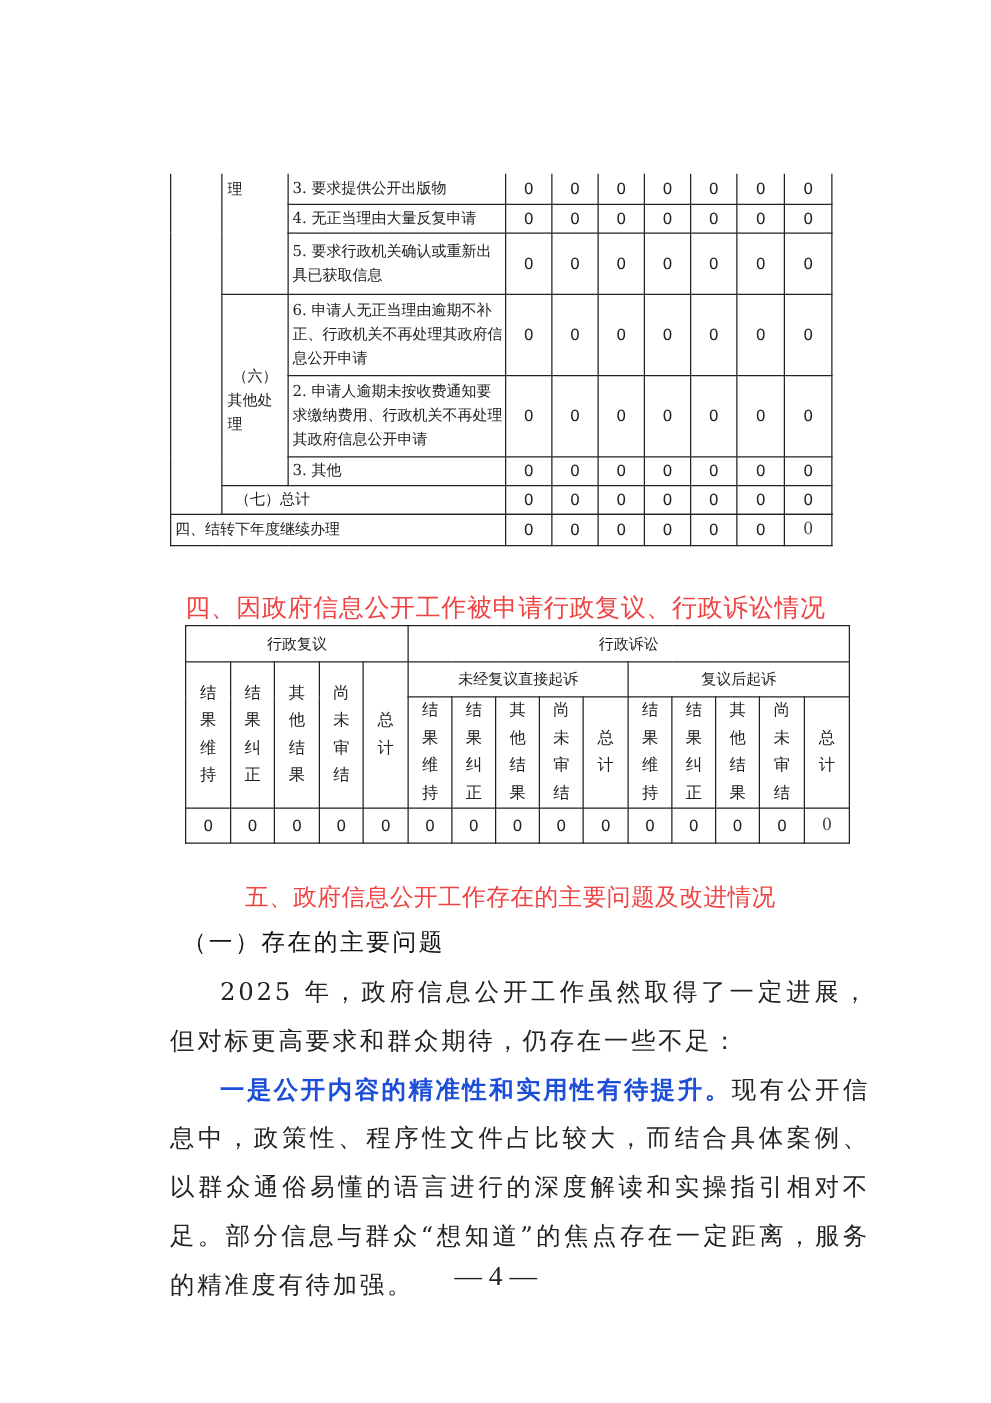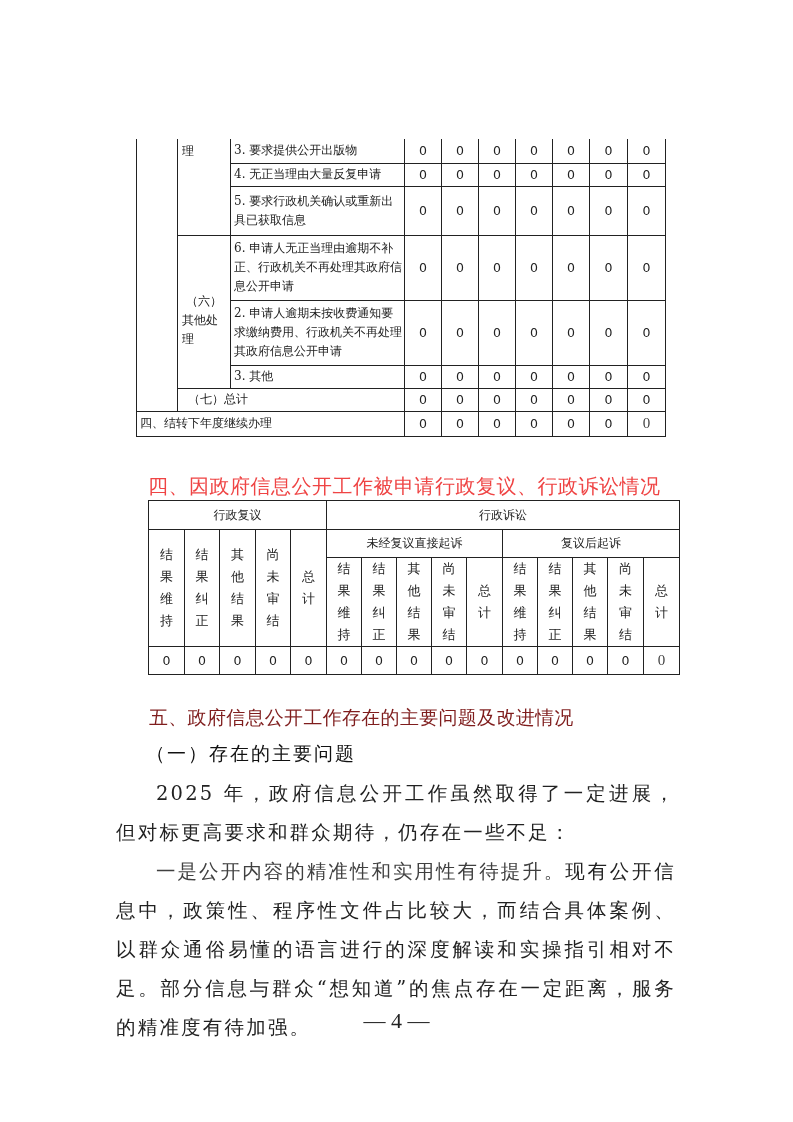--- a/index.html
+++ b/index.html
@@ -13,25 +13,25 @@
   td.num.light { font-family: "Liberation Serif", serif; font-weight: 300; font-size: 15px; color: #444; }
   td.lbl { padding-left: 3px; padding-right: 2px; }
   td.cat { padding-left: 4px; vertical-align: middle; }
   td.center { text-align: center; }
   #t1 { left: 136px; top: 139px; border-left: 1px solid #222; }
   #t1 td { border-width: 1px; }
   #t1 .notop { border-top: none; }
   #t2 { left: 148px; top: 500px; }
   .vert { display: block; width: 1em; margin: 0 auto; line-height: 22px; font-size: 13px; text-align: left; }
   .h2 { font-family: "DejaVu Sans", "Liberation Sans", sans-serif; font-size: 20px; color: #ef4444; letter-spacing: 0.5px; }
-  .h3 { font-family: "DejaVu Sans", "Liberation Sans", sans-serif; font-size: 19px; color: #7f1d1d; letter-spacing: 0.3px; }
+  .h3 { font-family: "DejaVu Sans", "Liberation Sans", sans-serif; font-size: 19px; color: #ef4444; letter-spacing: 0.3px; margin-left: 47px; }
   .h4 { font-family: "DejaVu Serif", "Liberation Serif", serif; font-size: 19px; font-weight: normal; color: #111; letter-spacing: 2px; }
   .para { font-family: "DejaVu Serif", "Liberation Serif", serif; font-size: 19.5px; color: #222; line-height: 39px;
-          left: 116px; width: 560px; text-align: justify; letter-spacing: 2.2px; }
-  .para b { font-weight: normal; color: #404040; letter-spacing: 1.5px; margin-top: 11px; }
+          left: 136px; width: 560px; text-align: justify; letter-spacing: 2.2px; }
+  .para b { font-weight: bold; color: #1d4ed8; letter-spacing: 1.5px; margin-top: 11px; }
   .footer { font-family: "Liberation Serif", serif; font-size: 22px; color: #222; left: 0; width: 793px; text-align: center; top: 1008px; }
 </style>
 </head>
 <body>
 
 <table id="t1">
   <colgroup>
     <col style="width:41px">
       <col style="width:53px">
       <col style="width:174px">

